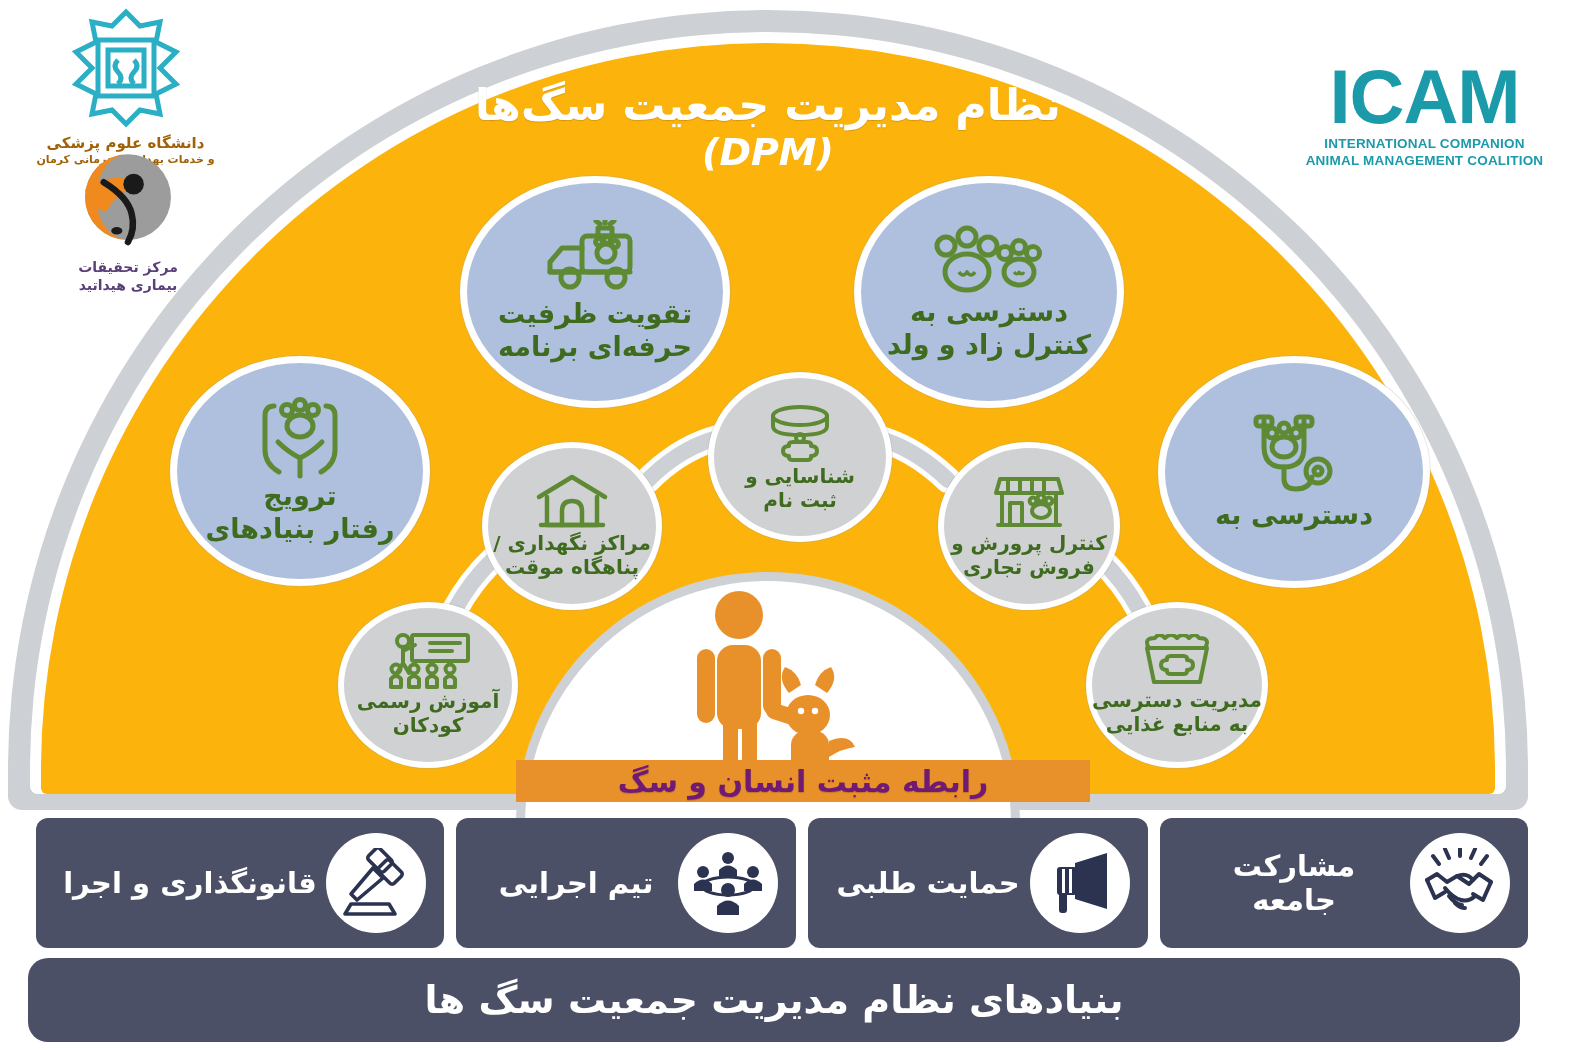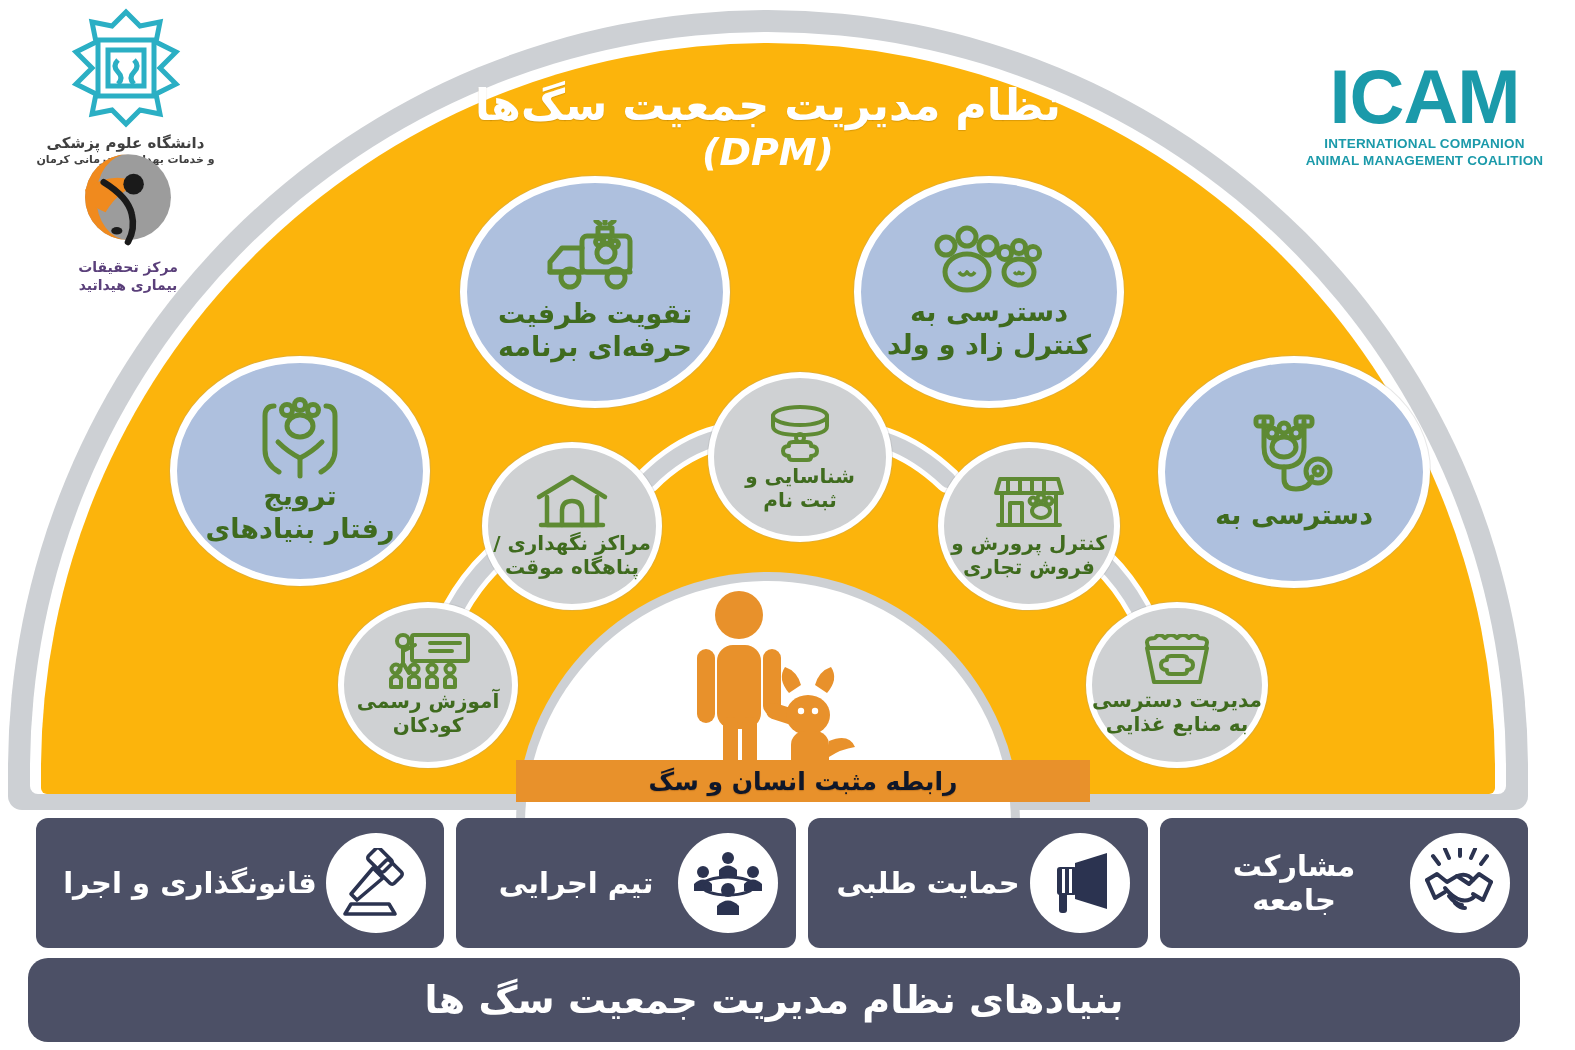--- a/index.html
+++ b/index.html
@@ -6,21 +6,21 @@
   body{
     width:1575px;height:1050px;position:relative;overflow:hidden;
     font-family:"DejaVu Sans","Liberation Sans",sans-serif;
   }
   .stage{position:absolute;inset:0;}
 
   
   .logo-kmu{position:absolute;left:18px;top:8px;width:215px;text-align:center;}
   .logo-kmu .mark{width:120px;height:120px;margin:0 auto;}
   .logo-kmu .cap{
-    color:#404040;font-weight:bold;line-height:1.25;margin-top:2px;
+    color:#a16207;font-weight:bold;line-height:1.25;margin-top:2px;
     font-family:"DejaVu Sans",sans-serif;
   }
   .logo-kmu .cap .l1{font-size:15px;display:block;letter-spacing:.5px;}
   .logo-kmu .cap .l2{font-size:11px;display:block;}
 
   .logo-hyd{position:absolute;left:28px;top:148px;width:200px;text-align:center;}
   .logo-hyd .mark{width:112px;height:104px;margin:0 auto;}
   .logo-hyd .cap{color:#5a3f7a;font-weight:bold;font-size:14px;line-height:1.3;margin-top:2px;}
 
   .logo-icam{position:absolute;right:18px;top:62px;width:265px;text-align:center;}
@@ -77,21 +77,21 @@
   .core-in{
     position:absolute;left:9px;top:9px;width:486px;height:243px;
     background:#ffffff;border-radius:243px 243px 0 0;
   }
   .core-fig{position:absolute;left:50%;top:8px;transform:translateX(-50%);}
   .core-band{
     position:absolute;left:508px;top:750px;width:574px;height:42px;
     background:#E8912B;display:flex;align-items:center;justify-content:center;
   }
   .core-band span{
-    color:#0f172a;font-size:25px;font-weight:bold;letter-spacing:.3px;
+    color:#701a75;font-size:30px;font-weight:bold;letter-spacing:.3px;
     text-shadow:0 1px 1px rgba(120,60,0,.3);
   }
 
   
   .bub{position:absolute;display:flex;flex-direction:column;align-items:center;justify-content:center;
        text-align:center;box-sizing:border-box;}
   .bub .ic{display:block;}
   .bub .lb{color:#3f6b1e;font-weight:bold;line-height:1.22;}
 
   .bub.blue{

